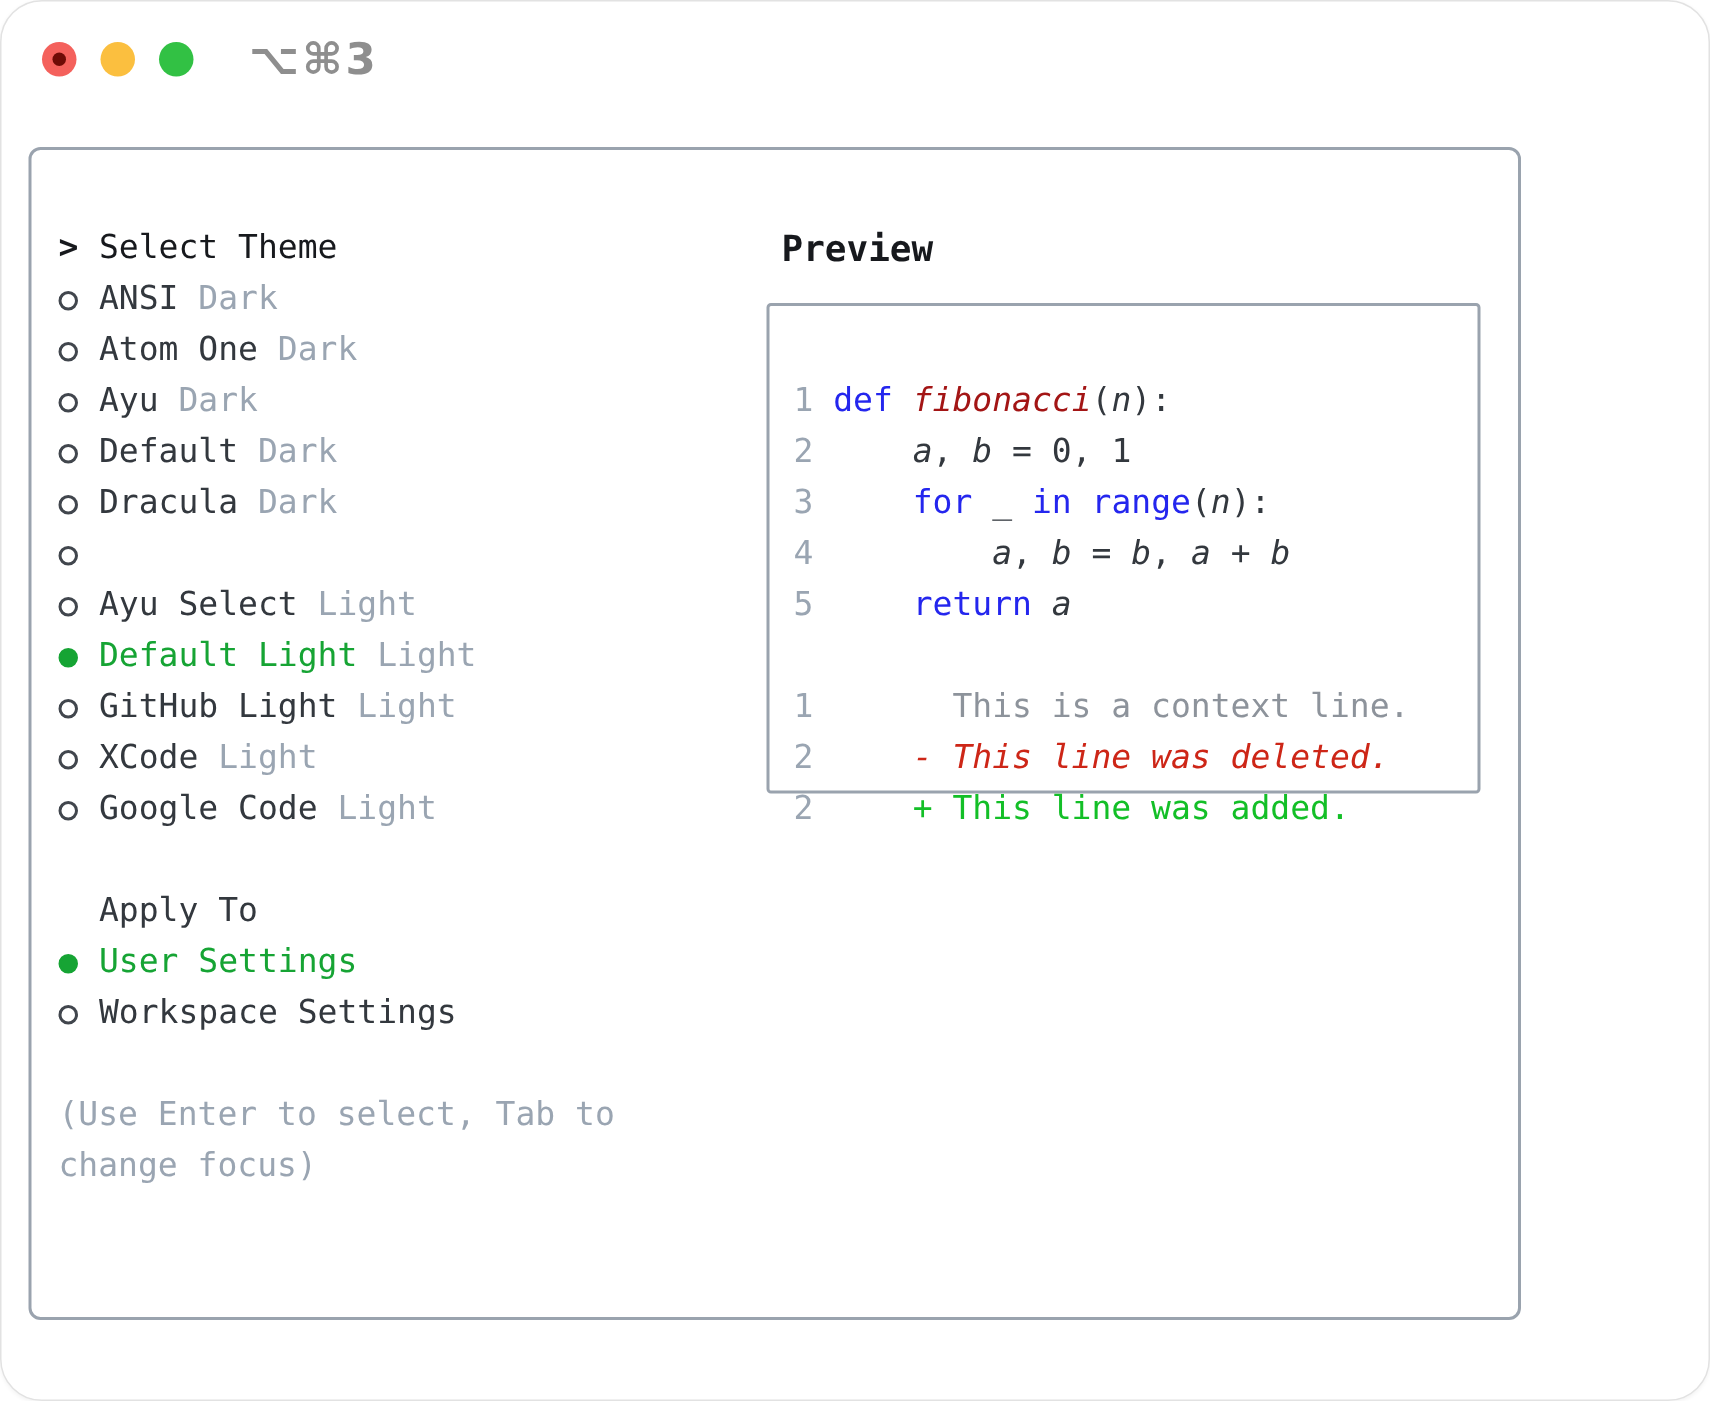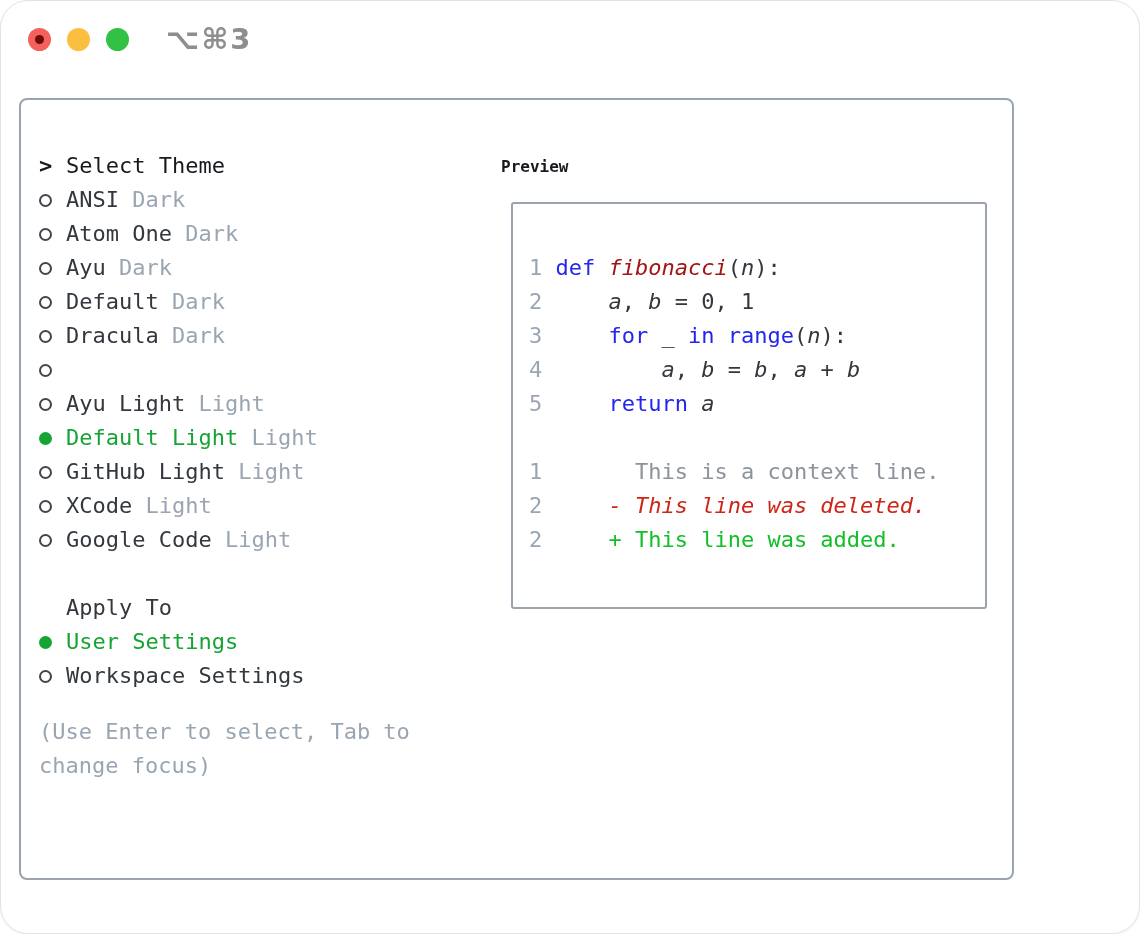--- a/index.html
+++ b/index.html
@@ -21,25 +21,25 @@
   .left-col{position:absolute;left:18px;top:49px;width:444px;font-size:22px;line-height:34px;color:var(--ink);}
   .row{display:flex;align-items:center;height:34px;white-space:pre;}
   .marker{display:inline-flex;align-items:center;width:27px;flex:0 0 27px;}
   .prompt{font-weight:bold;color:#17191d;}
   .bold{font-weight:normal;color:#17191d;}
   .radio{width:13px;height:13px;border-radius:50%;border:2px solid #41464d;box-sizing:border-box;background:transparent;}
   .radio.on{background:var(--green);border-color:var(--green);}
   .variant{color:var(--muted);}
   .sel .nm{color:var(--green);margin-top:28px;}
   .gap{height:34px;}
-  .hint{margin-top:22px;width:410px;color:var(--muted);white-space:normal;}
+  .hint{margin-top:34px;width:410px;color:var(--muted);white-space:normal;}
   
-  .preview-label{position:absolute;left:480px;top:49px;height:34px;display:flex;align-items:center;
-                 font-size:16px;font-weight:bold;color:#17191d;}
-  .preview-box{position:absolute;left:490px;top:102px;width:476px;height:407px;box-sizing:border-box;
+  .preview-label{position:absolute;left:500px;top:49px;height:34px;display:flex;align-items:center;
+                 font-size:24px;font-weight:bold;color:#17191d;}
+  .preview-box{position:absolute;left:490px;top:102px;width:476px;height:327px;box-sizing:border-box;
                border:2px solid var(--border);border-radius:3px;background:#fff;}
   .code{position:absolute;left:16px;top:47px;font-size:22px;line-height:34px;}
   .cl{height:34px;white-space:pre;}
   .ln{display:inline-block;width:1ch;text-align:right;margin-right:1ch;color:var(--muted);}
   .tk-p{color:var(--ink);}
   .tk-k{color:var(--blue);}
   .tk-f{color:var(--maroon);font-style:italic;}
   .tk-v{color:var(--ink);font-style:italic;}
   .tk-c{color:var(--context);text-align:right;}
   .tk-d{color:var(--diff_red);font-style:italic;}
@@ -67,21 +67,21 @@
         <span class="bold">Select Theme</span>
       </div>
 
       <div>
           <div class="row"><span class="marker"><span class="radio"></span></span><span class="label"><span class="nm">ANSI</span><span class="variant"> Dark</span></span></div>
           <div class="row"><span class="marker"><span class="radio"></span></span><span class="label"><span class="nm">Atom One</span><span class="variant"> Dark</span></span></div>
           <div class="row"><span class="marker"><span class="radio"></span></span><span class="label"><span class="nm">Ayu</span><span class="variant"> Dark</span></span></div>
           <div class="row"><span class="marker"><span class="radio"></span></span><span class="label"><span class="nm">Default</span><span class="variant"> Dark</span></span></div>
           <div class="row"><span class="marker"><span class="radio"></span></span><span class="label"><span class="nm">Dracula</span><span class="variant"> Dark</span></span></div>
           <div class="row"><span class="marker"><span class="radio"></span></span></div>
-          <div class="row"><span class="marker"><span class="radio"></span></span><span class="label"><span class="nm">Ayu Light</span><span class="variant"> Light</span></span></div>
+          <div class="row"><span class="marker"><span class="radio"></span></span><span class="label"><span class="nm">Ayu Select</span><span class="variant"> Light</span></span></div>
           <div class="row"><span class="marker"><span class="radio on"></span></span><span class="label sel"><span class="nm">Default Light</span><span class="variant"> Light</span></span></div>
           <div class="row"><span class="marker"><span class="radio"></span></span><span class="label"><span class="nm">GitHub Light</span><span class="variant"> Light</span></span></div>
           <div class="row"><span class="marker"><span class="radio"></span></span><span class="label"><span class="nm">XCode</span><span class="variant"> Light</span></span></div>
           <div class="row"><span class="marker"><span class="radio"></span></span><span class="label"><span class="nm">Google Code</span><span class="variant"> Light</span></span></div>
         </div>
 
       <div class="gap"></div>
 
       <div class="row">
         <span class="marker"></span>

